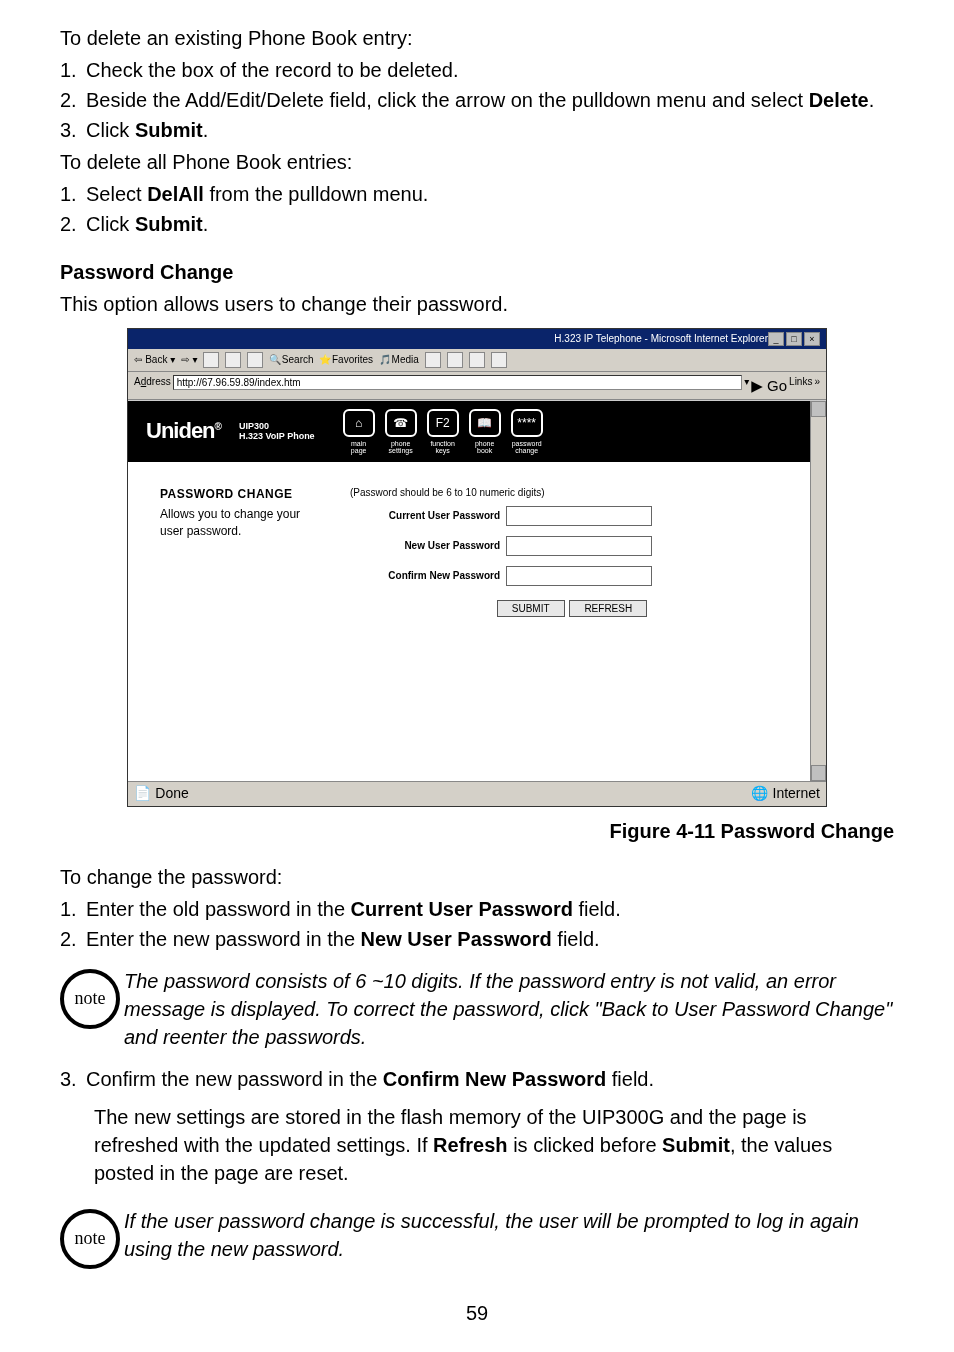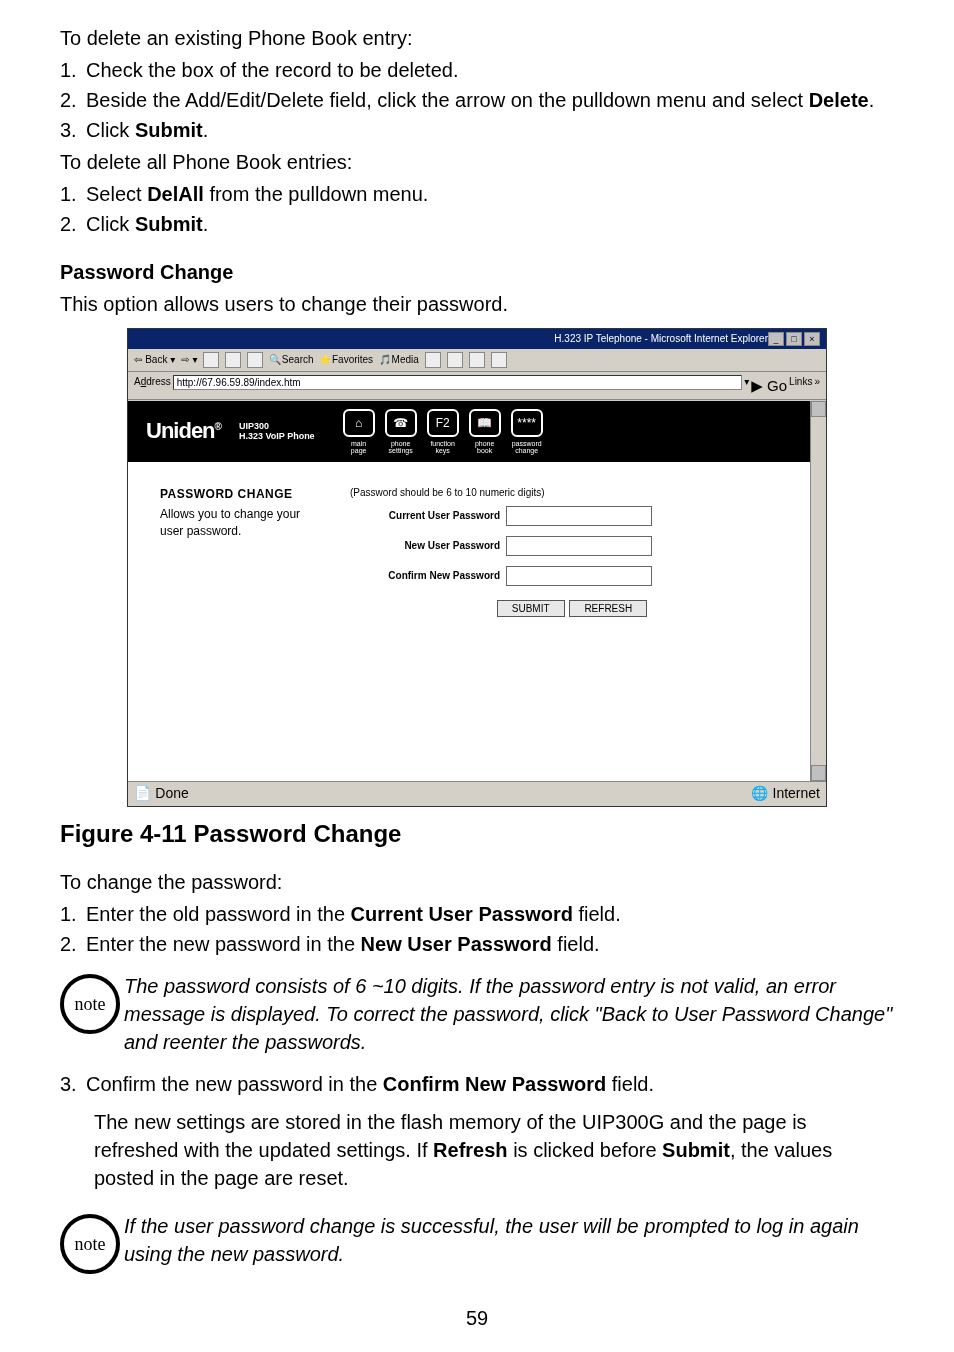--- a/index.html
+++ b/index.html
@@ -232,23 +232,23 @@
     display: flex;
     justify-content: space-between;
     font-size: 14px;
   }
   .ie-statusbar .zone {
     display: flex;
     align-items: center;
     gap: 4px;
   }
   .figure-caption {
-    text-align: left;
+    text-align: right;
     font-weight: bold;
-    font-size: 24px;
+    font-size: 20px;
     margin: 10px 0 18px 0;
   }
   .note-block {
     display: flex;
     align-items: flex-start;
     gap: 4px;
     margin: 14px 0;
   }
   .note-icon {
     flex-shrink: 0;

